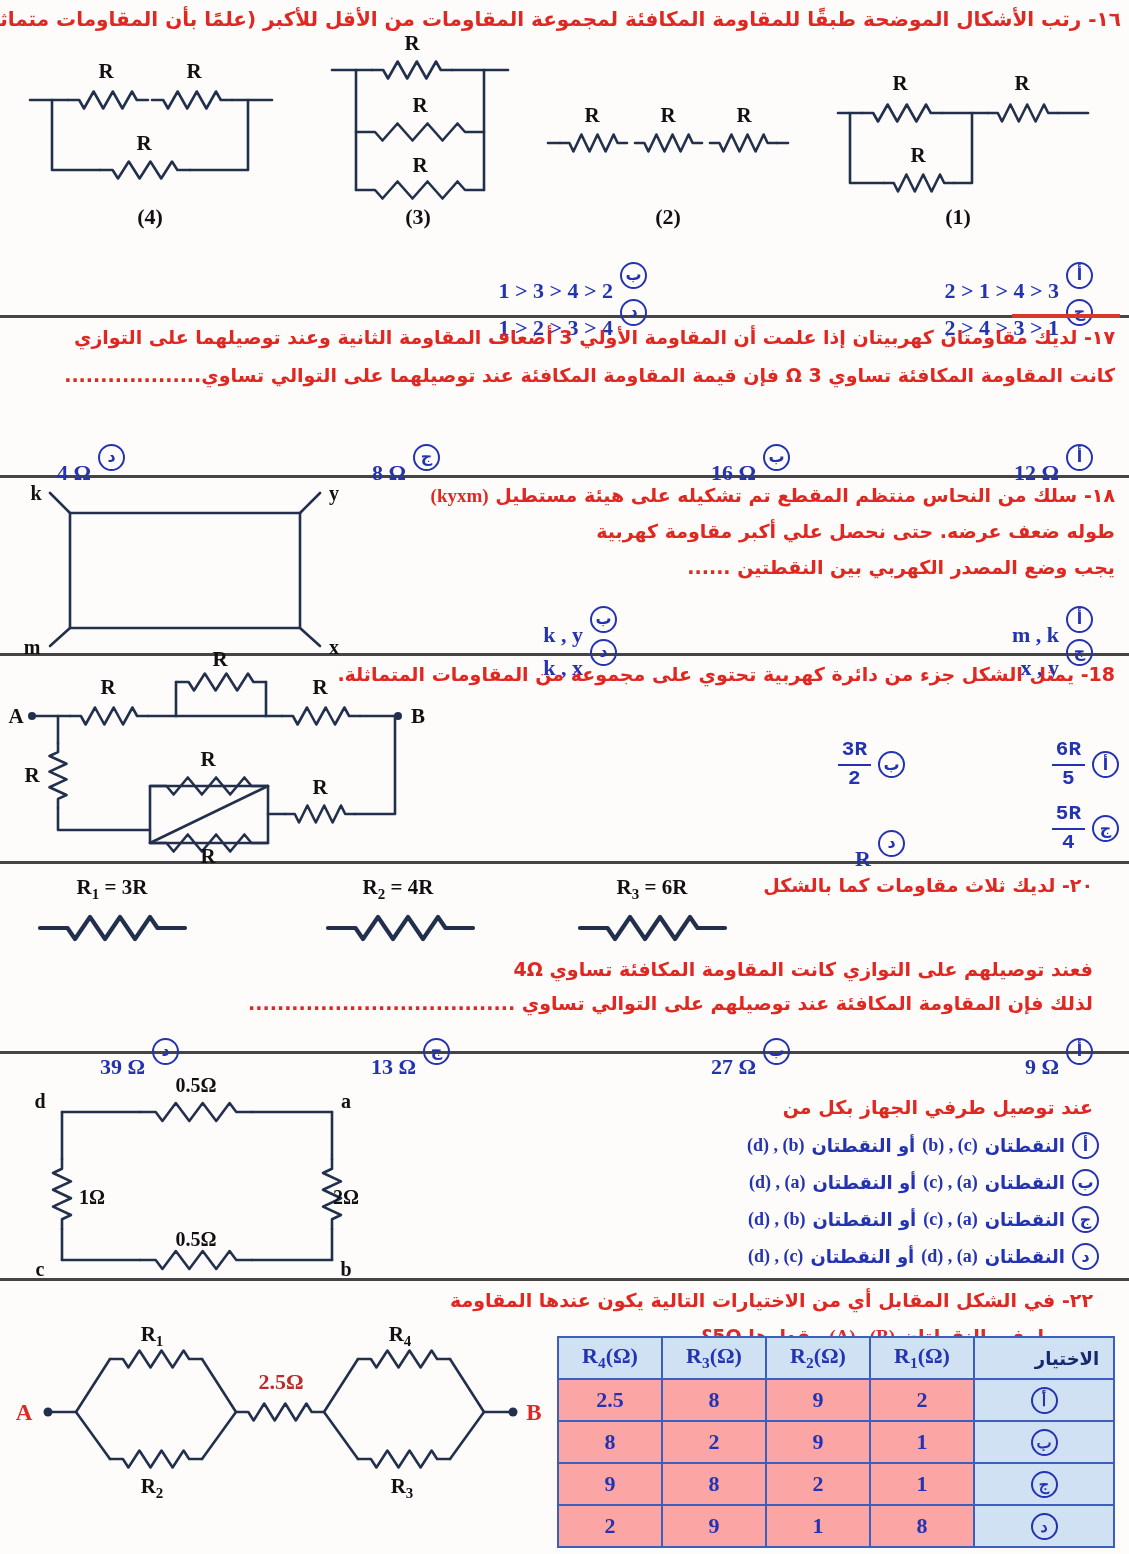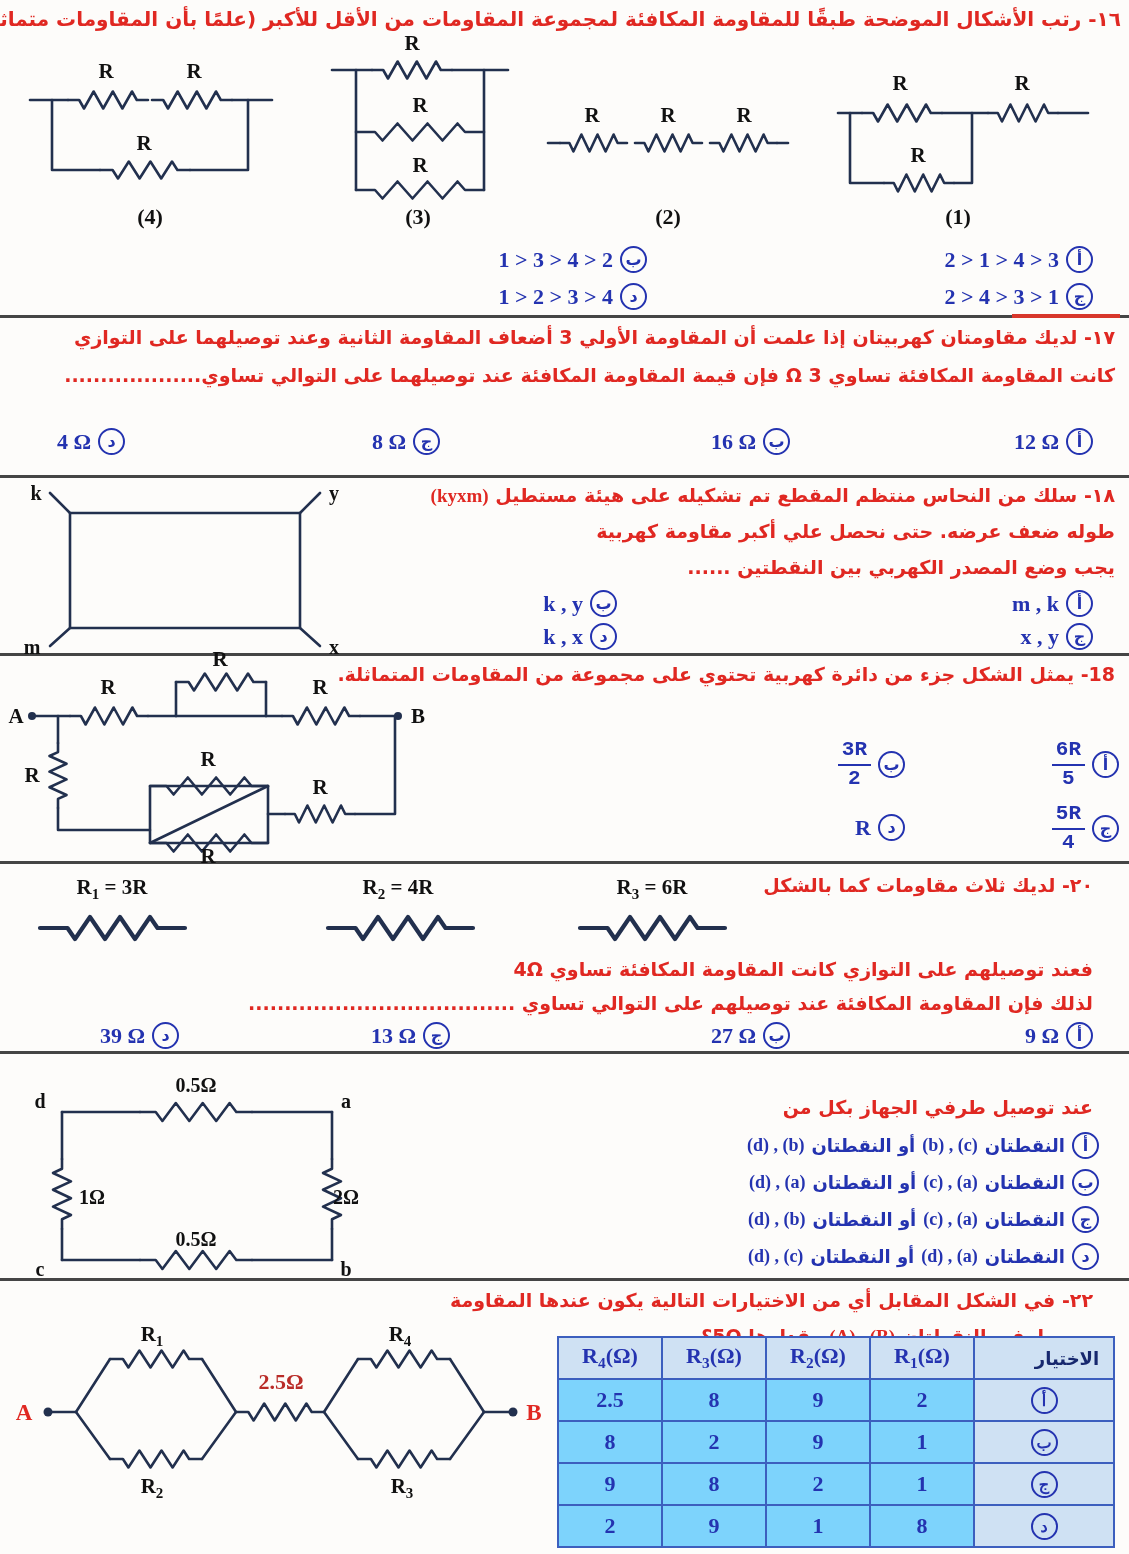--- a/index.html
+++ b/index.html
@@ -16,21 +16,21 @@
   .sec:last-child{border-bottom:none;}
   .redline{
     position:absolute; white-space:nowrap; direction:rtl;
     color:var(--red); font-weight:bold; font-size:19px;
   }
   .latin{direction:ltr; unicode-bidi:isolate; font-family:"Liberation Serif",serif;}
   .opt{
     position:absolute; display:flex; direction:rtl; align-items:center; gap:7px;
     color:var(--blue); font-weight:bold; white-space:nowrap;
   }
-  .optval{direction:ltr; unicode-bidi:isolate; font-family:"Liberation Serif",serif; font-size:22px;}
+  .optval{direction:ltr; unicode-bidi:isolate; font-family:"Liberation Serif",serif; font-size:22px;margin-top:32px;}
   .optar{font-size:18px;}
   .circ{
     display:inline-flex; width:27px; height:27px; box-sizing:border-box;
     border:2.2px solid var(--blue); border-radius:50%;
     align-items:center; justify-content:center;
     color:var(--blue); font-size:16px; font-weight:bold; line-height:1; flex:0 0 auto;
   }
   .frac{display:inline-flex; flex-direction:column; align-items:center; line-height:1.15;
         font-family:Liberation Mono, monospace; font-size:21px;}
   .frac .num{border-bottom:2.5px solid var(--blue); padding:0 4px 2px;}
@@ -43,21 +43,21 @@
   svg .term{font-family:"Liberation Serif",serif; font-weight:bold; font-size:23px; fill:var(--red); text-anchor:middle;}
   svg .vallab{font-family:"Liberation Serif",serif; font-weight:bold; font-size:20px; fill:#111; text-anchor:middle;}
   svg .maroonlab{font-family:"Liberation Serif",serif; font-weight:bold; font-size:22px; fill:var(--maroon); text-anchor:middle;}
   .answer-mark{position:absolute; height:4px; background:#d8372b;}
   table.choices{
     position:absolute; border-collapse:collapse; direction:rtl;
     font-family:"Liberation Serif",serif; font-weight:bold; color:var(--blue);
   }
   table.choices td{
     border:2.2px solid var(--tblborder); text-align:center; vertical-align:middle;
-    width:100px; height:38px; font-size:22px; background:#7dd3fc;
+    width:100px; height:38px; font-size:22px; background:#fca5a5;
   }
   table.choices td.head{background:var(--tblhead);}
   table.choices td.choicecol{background:var(--tblhead); width:90px;}
   table.choices .hdr-ar{font-family:"DejaVu Sans",sans-serif; font-size:18px; color:#17286e;padding-left:47px;}
   sub{font-size:70%;}
 </style>
 </head>
 <body>
 
 <div class="page">

